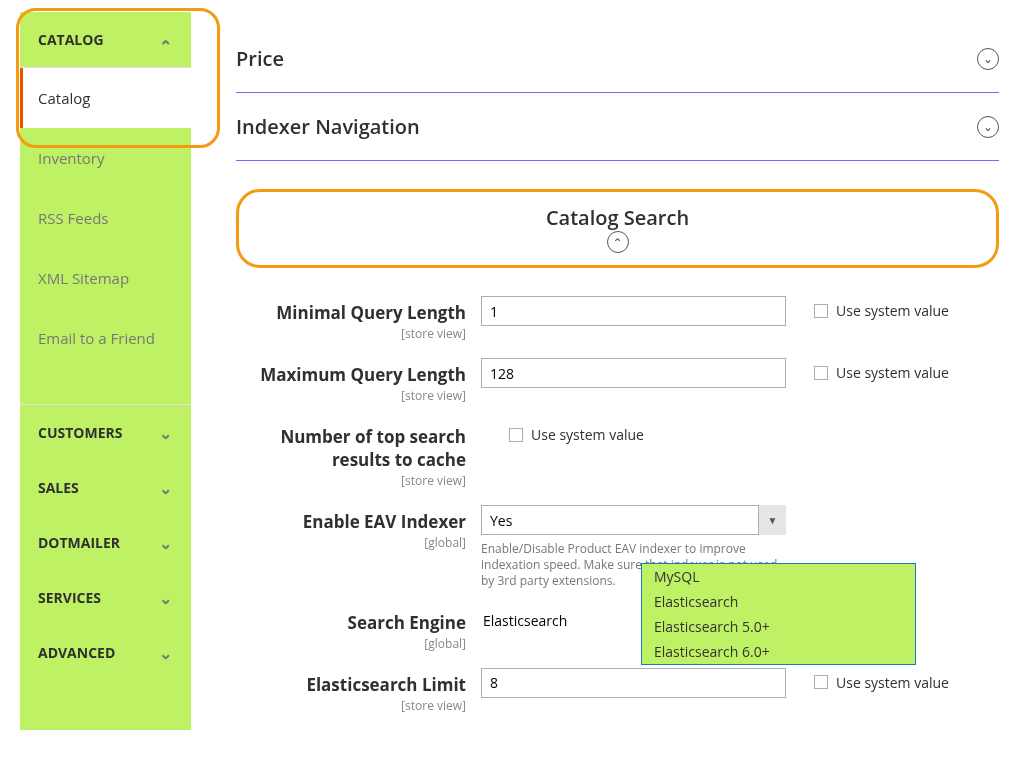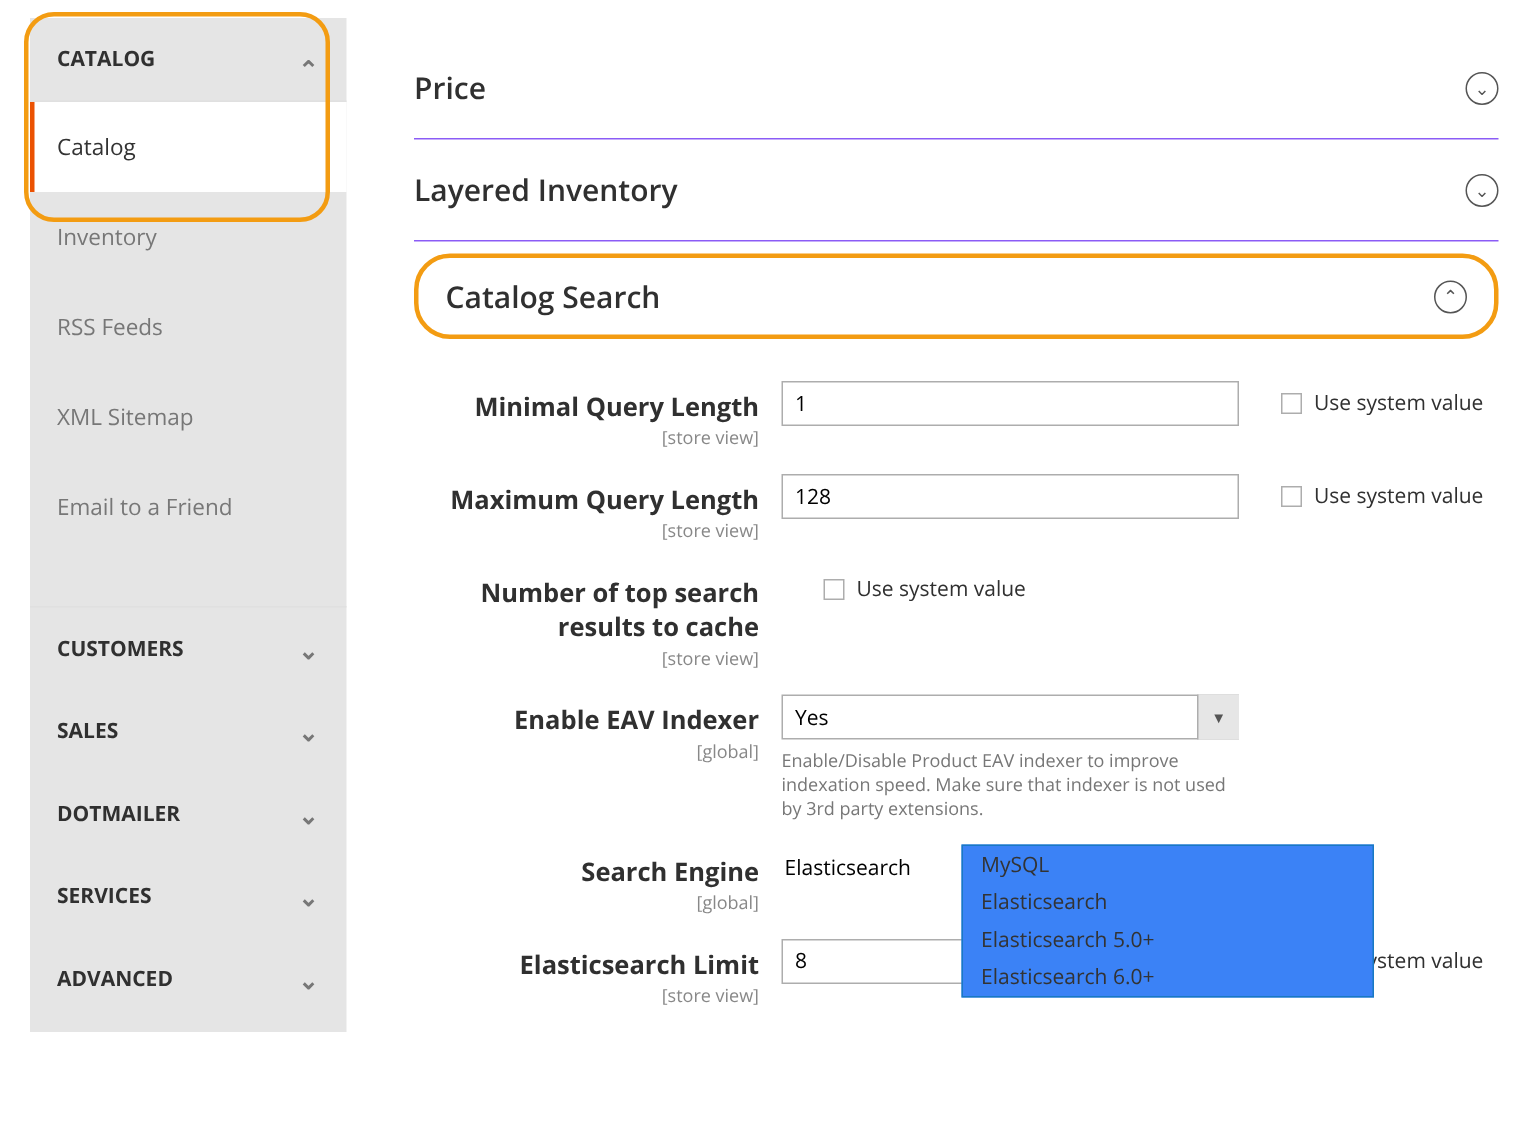--- a/index.html
+++ b/index.html
@@ -6,24 +6,24 @@
   body {
     font-family: 'Open Sans', Helvetica, Arial, sans-serif;
     background: #fff;
     color: #333;
     width: 1024px;
     height: 765px;
     position: relative;
   }
   .container { display: flex; }
   .sidebar {
-    width: 211px;
+    width: 171px;
     margin-left: 20px;
     margin-top: 12px;
-    background: #e5e5e5;
+    background: #bef264;
   }
   .side-group-header {
     display: flex;
     justify-content: space-between;
     align-items: center;
     padding: 18px 18px;
     font-weight: 700;
     font-size: 14px;
     color: #303030;
     border-bottom: 1px solid #e0e0e0;
@@ -69,23 +69,24 @@
   .section-row h2 { font-size: 20px; font-weight:600; color:#303030; }
   .circle-chev {
     width: 22px; height: 22px; border: 1.5px solid #555; border-radius: 50%;
     display: flex; align-items:center; justify-content:center;
     font-size: 12px; color:#555;
   }
   .section-search-wrap {
     border: 3px solid #f39c12;
     border-radius: 24px;
     padding: 12px 18px;
-    margin-top: 8px;
+    margin-top: 28px;
     display:flex; justify-content:space-between; align-items:center;
     cursor:pointer;
+    flex-direction:column;
   }
   .section-search-wrap h2 { font-size: 20px; font-weight:600; color:#303030; }
   .form-area { margin-top: 28px; padding-left: 0; }
   .form-row {
     display: flex;
     align-items: flex-start;
     margin-bottom: 16px;
   }
   .lbl-col {
     width: 245px;
@@ -124,21 +125,21 @@
     padding-left: 28px; padding-top:5px;
   }
   .chk {
     width:14px; height:14px; border:1px solid #adadad; background:#fff; cursor:pointer;
   }
   .sys-lbl { font-size:14px; color:#303030; }
   .dropdown-pop {
     position:absolute;
     left: 370px; top: 495px;
     width: 275px;
-    background:#3b82f6;
+    background:#bef264;
     border:1px solid #1979c3;
     z-index: 5;
   }
   .dropdown-pop .opt {
     padding: 3px 12px;
     font-size: 14px;
     color:#333;
     cursor:pointer;
   }
 </style>
@@ -179,21 +180,21 @@
       <span class="chev chev-down"></span>
     </div>
   </div>
 
   <div class="main">
     <div class="section-row">
       <h2>Price</h2>
       <span class="circle-chev">⌄</span>
     </div>
     <div class="section-row">
-      <h2>Layered Inventory</h2>
+      <h2>Indexer Navigation</h2>
       <span class="circle-chev">⌄</span>
     </div>
     <div class="section-search-wrap">
       <h2>Catalog Search</h2>
       <span class="circle-chev">⌃</span>
     </div>
 
     <div class="form-area">
 
       <div class="form-row">

